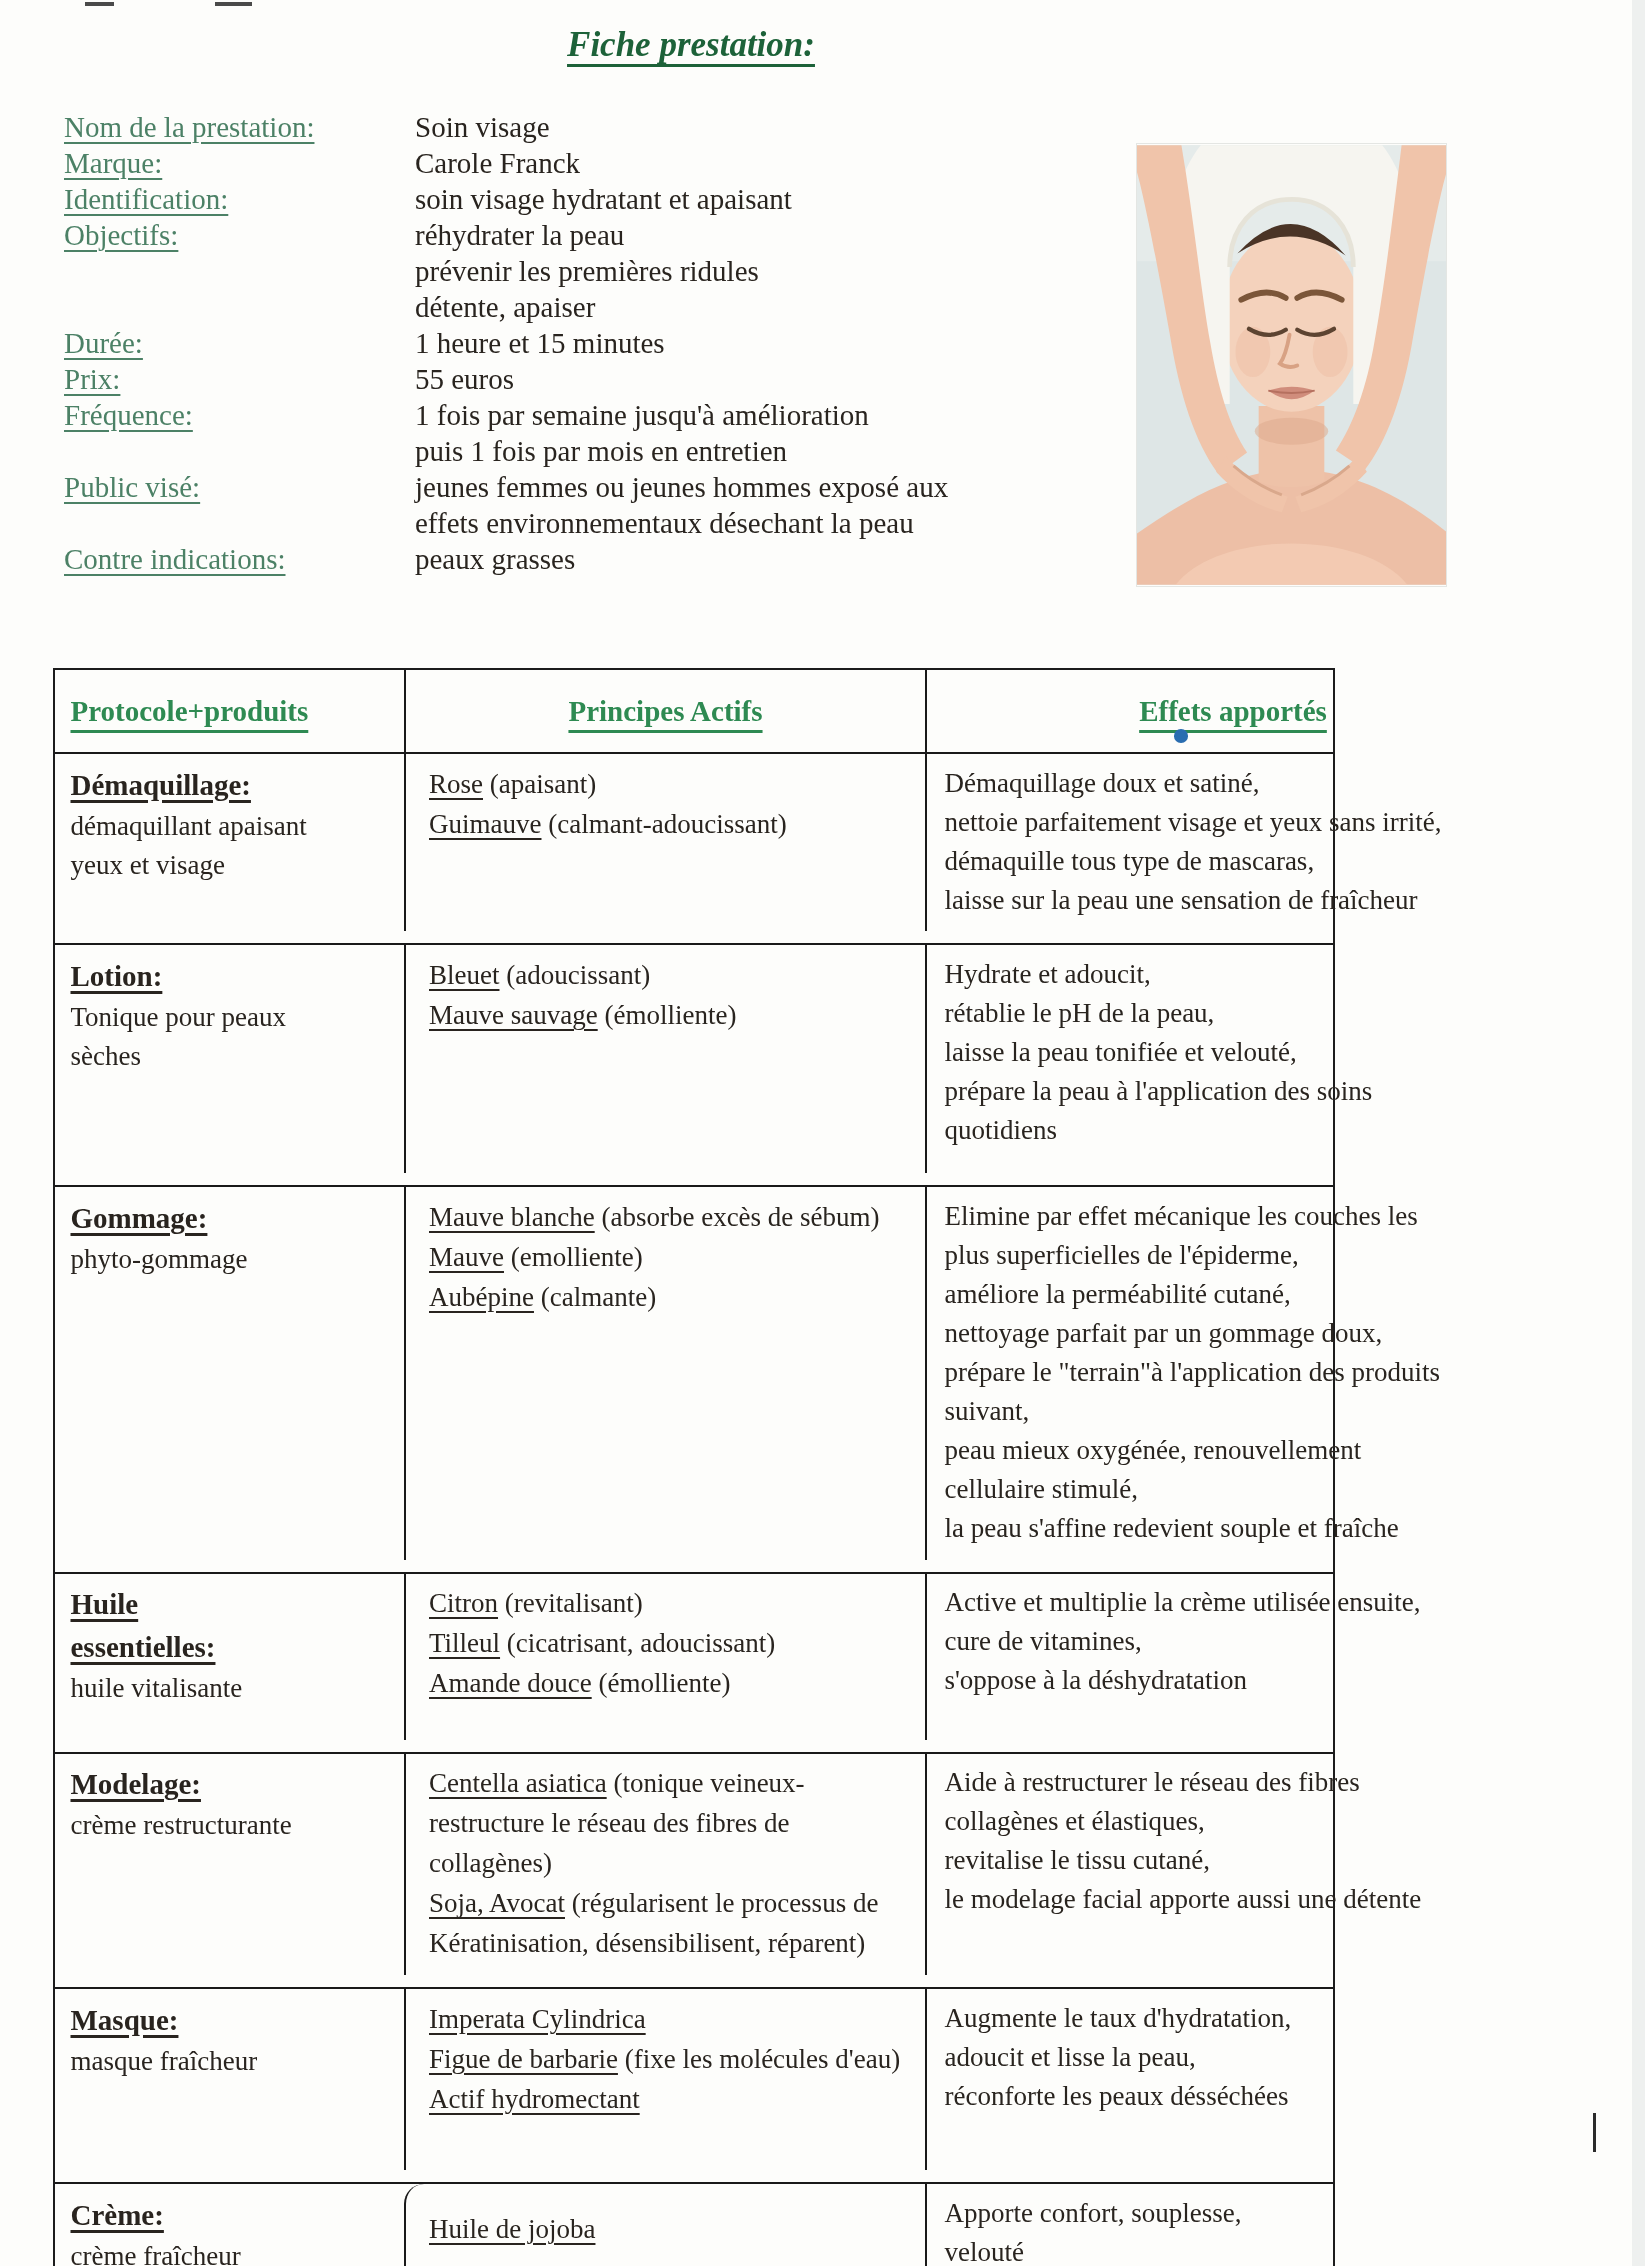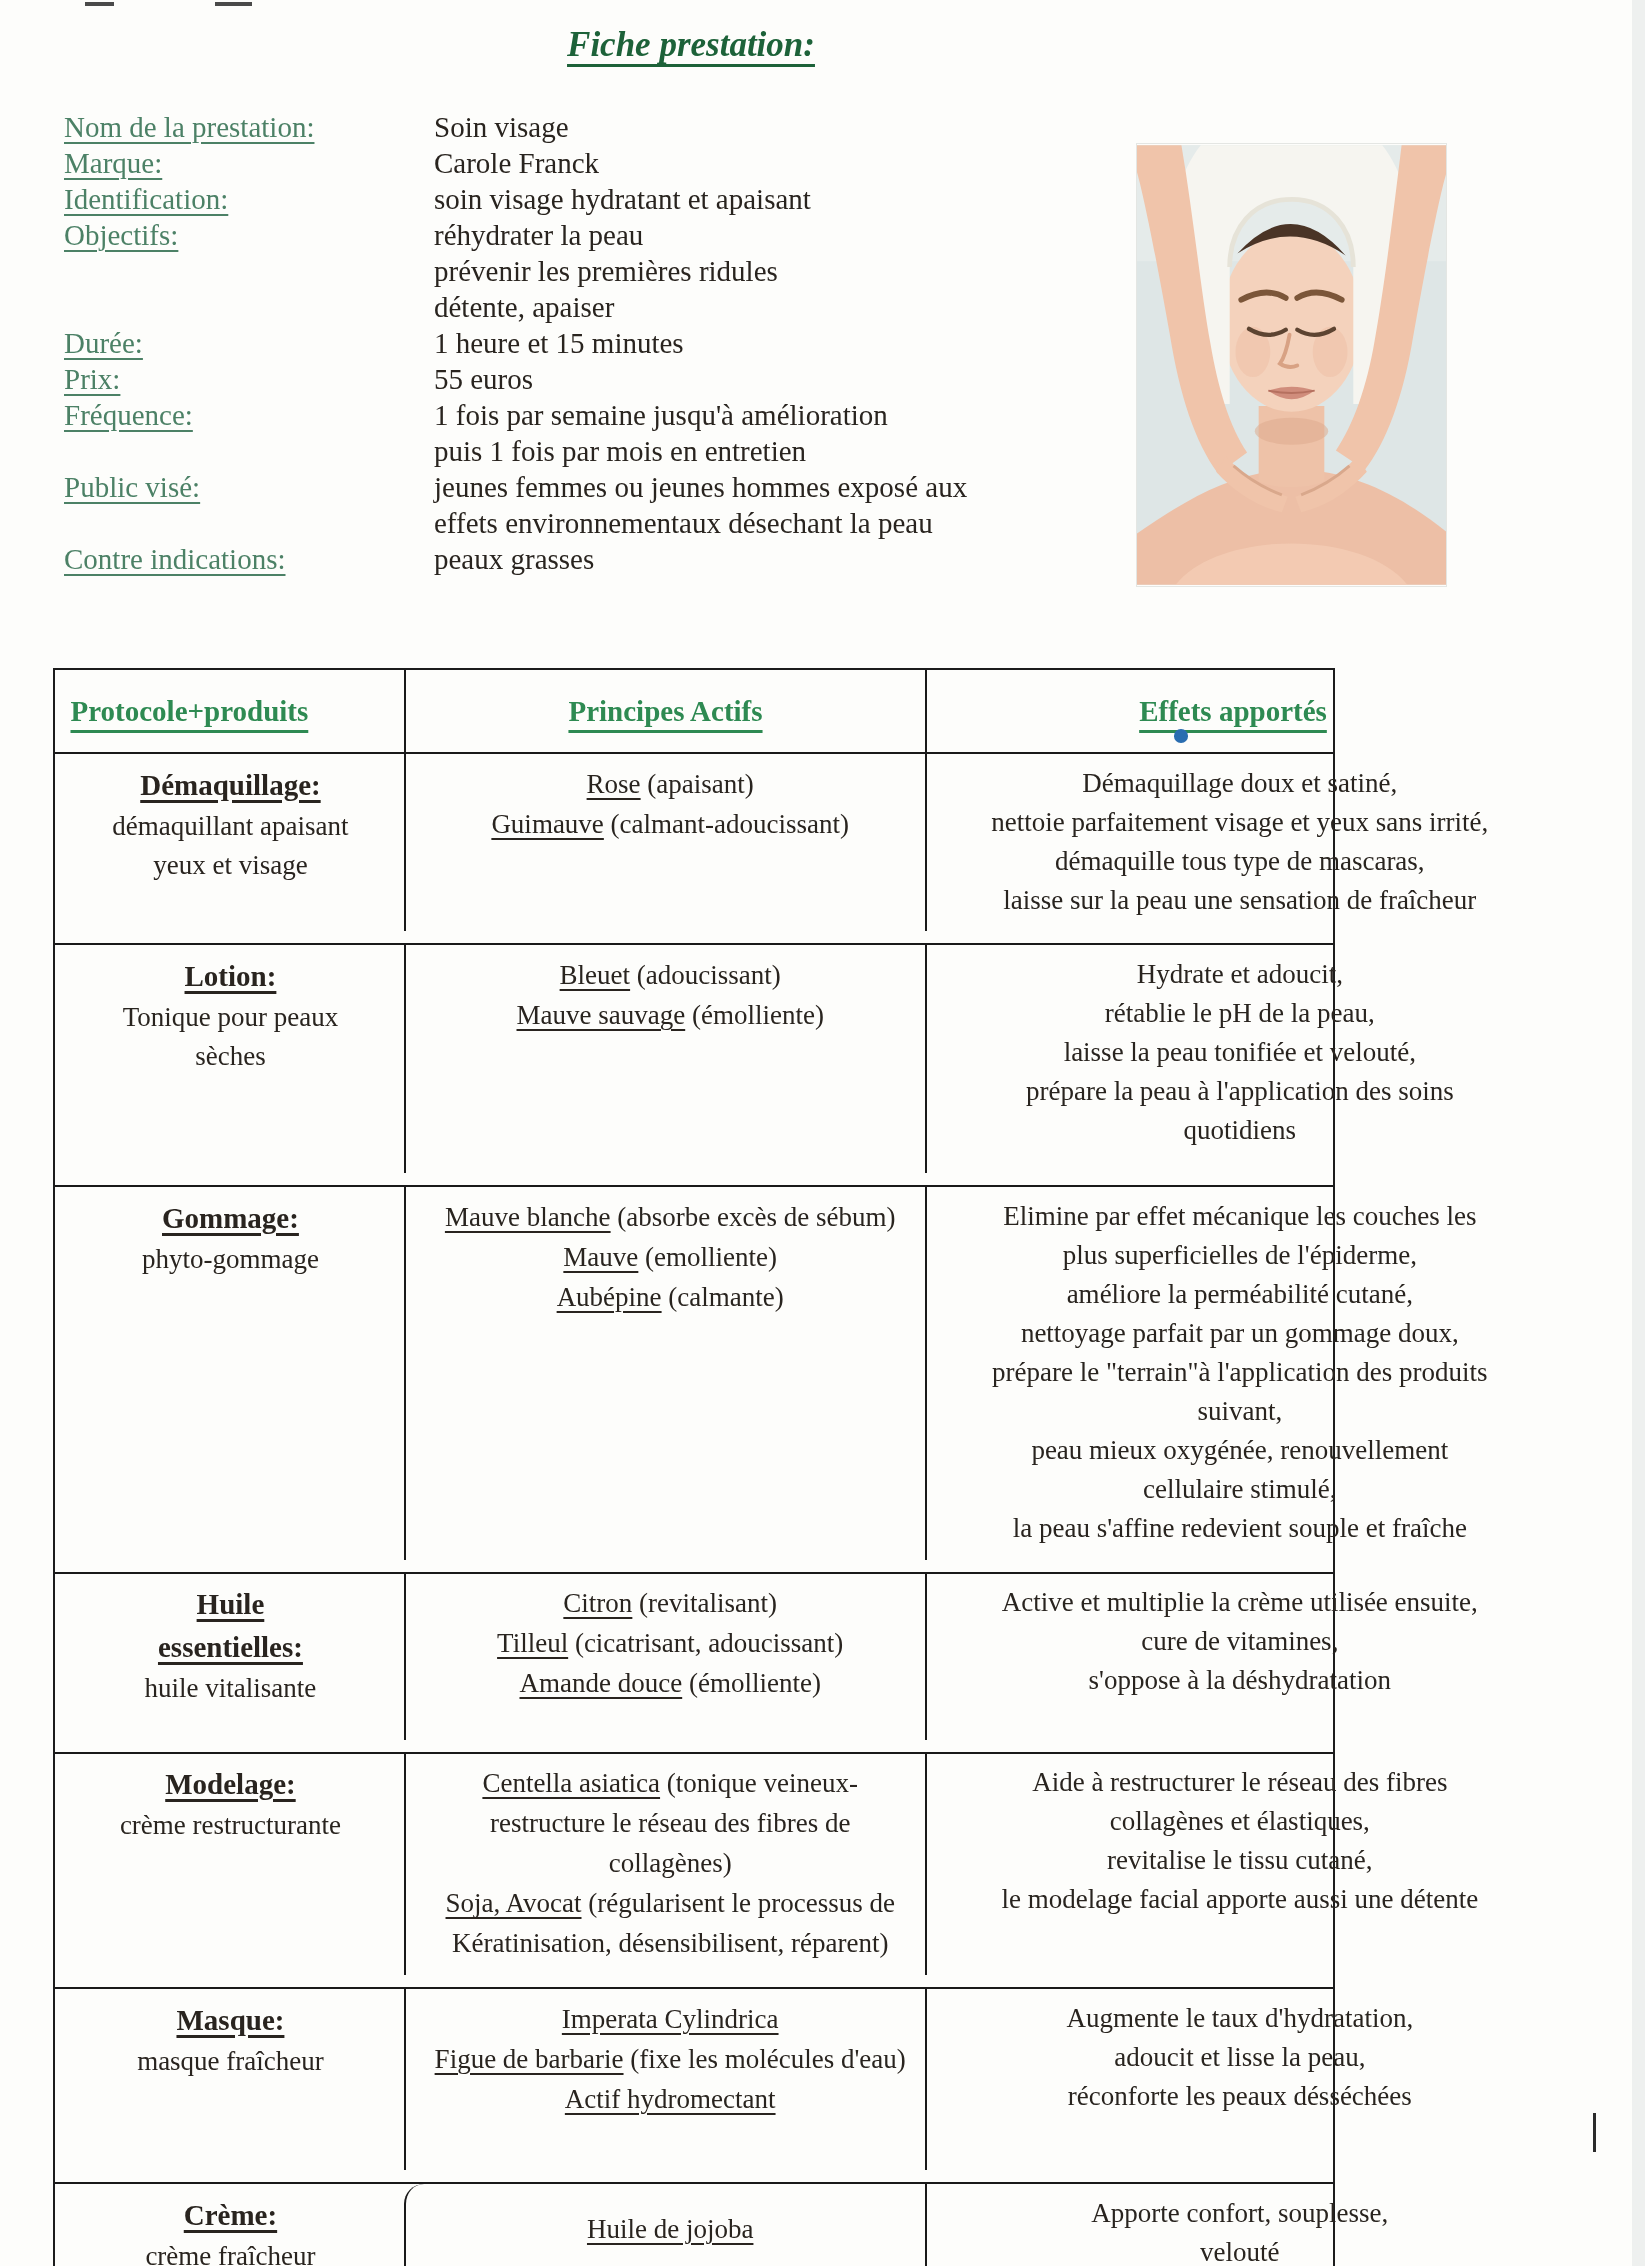--- a/index.html
+++ b/index.html
@@ -15,21 +15,21 @@
   .tick.t2{left:215px;width:37px;}
   .artifact-line{position:absolute;left:1593px;top:2113px;width:2.9px;height:39px;background:#2b2b2b;}
 
   .title{
     position:absolute;top:25px;left:0;width:1382px;text-align:center;
     font-size:35px;font-weight:bold;font-style:italic;color:#1d6239;
     text-decoration:underline;text-decoration-thickness:2.9px;text-underline-offset:7.8px;
   }
 
   .info{position:absolute;top:109px;left:64px;}
-  .info-row{display:flex;height:36px;font-size:29px;line-height:36px;white-space:nowrap;gap:19px;}
+  .info-row{display:flex;height:36px;font-size:29px;line-height:36px;white-space:nowrap;}
   .info-label{
     width:351px;flex:0 0 351px;color:#4c8166;
     text-decoration:underline;text-decoration-thickness:1.9px;text-underline-offset:4.9px;
   }
   .info-value{color:#29241f;}
 
   .photo{
     position:absolute;left:1137px;top:144px;width:309px;height:442px;
     box-shadow:0 0 0 1px #e4e6e3;
   }
@@ -40,21 +40,21 @@
   }
   .thead{display:grid;grid-template-columns:349px 521px 614px;height:82px;border-bottom:2.9px solid #191919;}
   .th{display:flex;align-items:center;justify-content:center;
       font-size:29px;font-weight:bold;color:#2e8a52;}
   .th span.hd{text-decoration:underline;text-decoration-thickness:2.9px;text-underline-offset:8.7px;}
   .th1{justify-content:flex-start;padding-left:15.5px;}
   .bl{border-left:2.9px solid #191919;}
   .th-effets{position:relative;display:inline-block;}
   .blue-dot{position:absolute;left:35px;bottom:-15.5px;width:13.6px;height:13.6px;border-radius:50%;background:#2a6db0;}
 
-  .trow{display:grid;grid-template-columns:349px 521px 614px;text-align:center;}
+  .trow{display:grid;grid-template-columns:349px 521px 614px;}
   .trow + .trow{border-top:2.9px solid #191919;margin-top:12px;}
   .cell{padding:9.7px 13.6px 11.6px 15.5px;box-sizing:border-box;}
   .r0{min-height:169px}.r1{min-height:228px}.r2{min-height:354px}
   .r3{min-height:166px}.r4{min-height:220px}.r5{min-height:181px}.r6{min-height:84px}
 
   .ptitle{
     font-size:29px;font-weight:bold;line-height:43px;
     text-decoration:underline;text-decoration-thickness:2.9px;text-underline-offset:4.9px;
   }
   .psub{font-size:27px;line-height:39px;}

